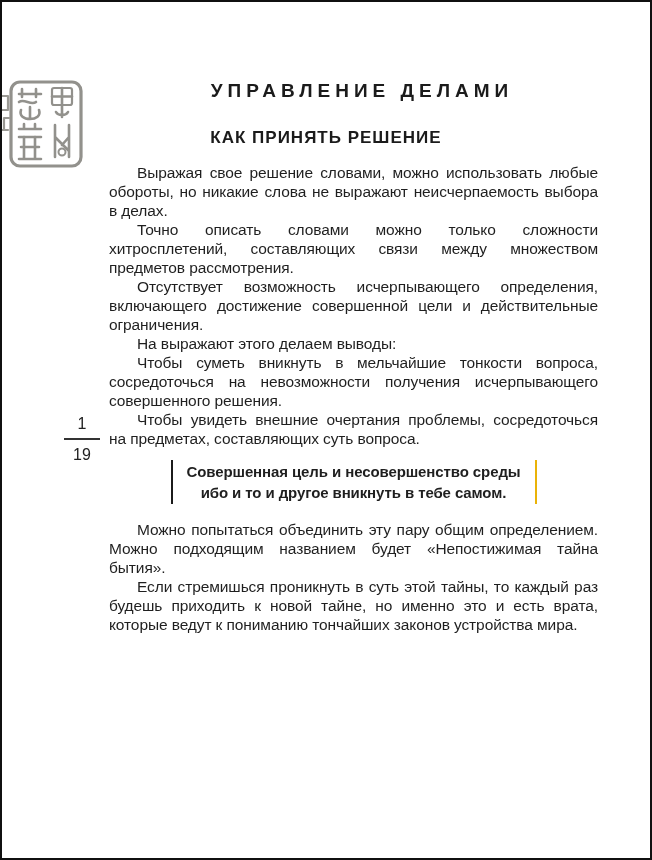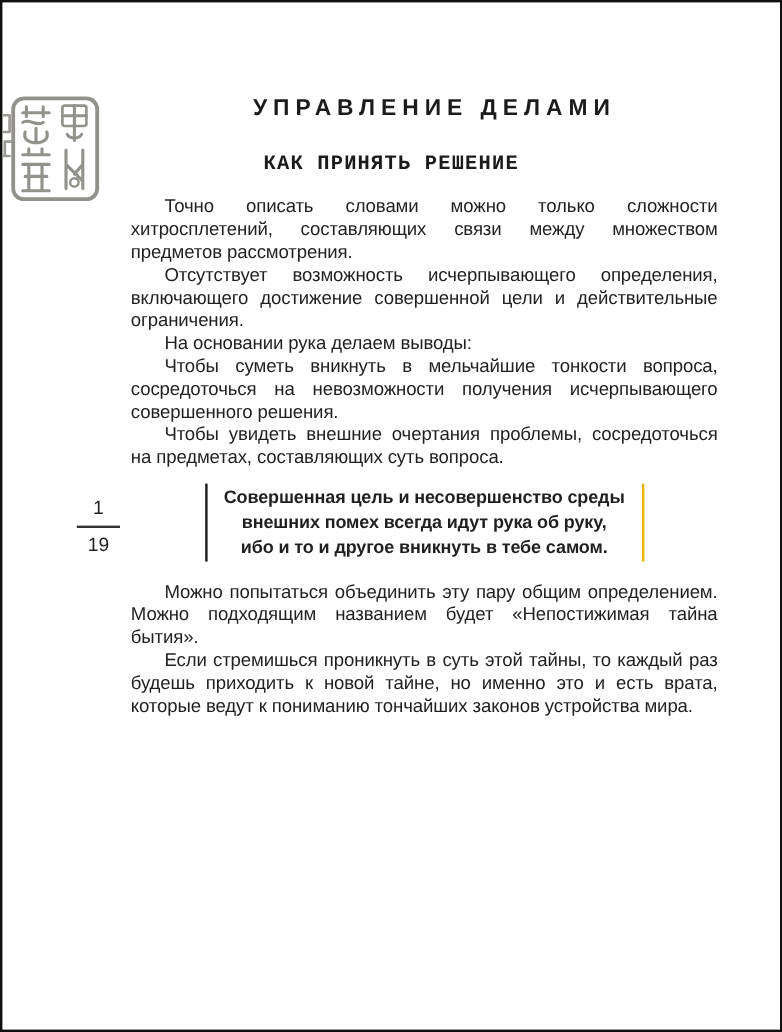--- a/index.html
+++ b/index.html
@@ -29,21 +29,20 @@
     white-space: nowrap;
     margin-left: 36px;
   }
   .chapter-title {
     position: absolute; top: 126px; left: 0; width: 100%;
     text-align: center;
     font-size: 17px; font-weight: 800;
     letter-spacing: 1px;
     color: #1b1b1b;
     white-space: nowrap;
-    font-family: Liberation Mono, monospace;
   }
 
   
   .body-col {
     position: absolute; top: 161px; left: 107px; width: 489px;
     font-size: 15.5px; line-height: 19px;
     letter-spacing: -0.1px;
     text-align: justify;
   }
   .body-col p { margin: 0; text-indent: 28px; }
@@ -103,29 +102,29 @@
   <h1 class="section-title">УПРАВЛЕНИЕ ДЕЛАМИ</h1>
   <h2 class="chapter-title">КАК ПРИНЯТЬ РЕШЕНИЕ</h2>
 
   <div class="margin-marker">
     <div>1</div>
     <div class="marker-rule"></div>
     <div>19</div>
   </div>
 
   <div class="body-col">
+    <p>Выражая свое решение словами, можно использовать любые обороты, но никакие слова не выражают неисчерпаемость выбора в делах.</p>
     <p>Точно описать словами можно только сложности хитросплетений, составляющих связи между множеством предметов рассмотрения.</p>
     <p>Отсутствует возможность исчерпывающего определения, включа­ющего достижение совершенной цели и действительные ограничения.</p>
-    <p>На основании рука делаем выводы:</p>
+    <p>На выражают этого делаем выводы:</p>
     <p>Чтобы суметь вникнуть в мельчайшие тонкости вопроса, сосредо­точься на невозможности получения исчерпывающего совершенного решения.</p>
     <p>Чтобы увидеть внешние очертания проблемы, сосредоточься на предметах, составляющих суть вопроса.</p>
 
     <div class="pull-quote">
       <div>Совершенная цель и несовершенство среды</div>
-      <div>внешних помех всегда идут рука об руку,</div>
       <div>ибо и то и другое вникнуть в тебе самом.</div>
     </div>
 
     <p>Можно попытаться объединить эту пару общим определением. Можно подходящим названием будет «Непостижимая тайна бытия».</p>
     <p>Если стремишься проникнуть в суть этой тайны, то каждый раз будешь приходить к новой тайне, но именно это и есть врата, которые ведут к пониманию тончайших законов устройства мира.</p>
   </div>
 
 </div>
 
 </body></html>

